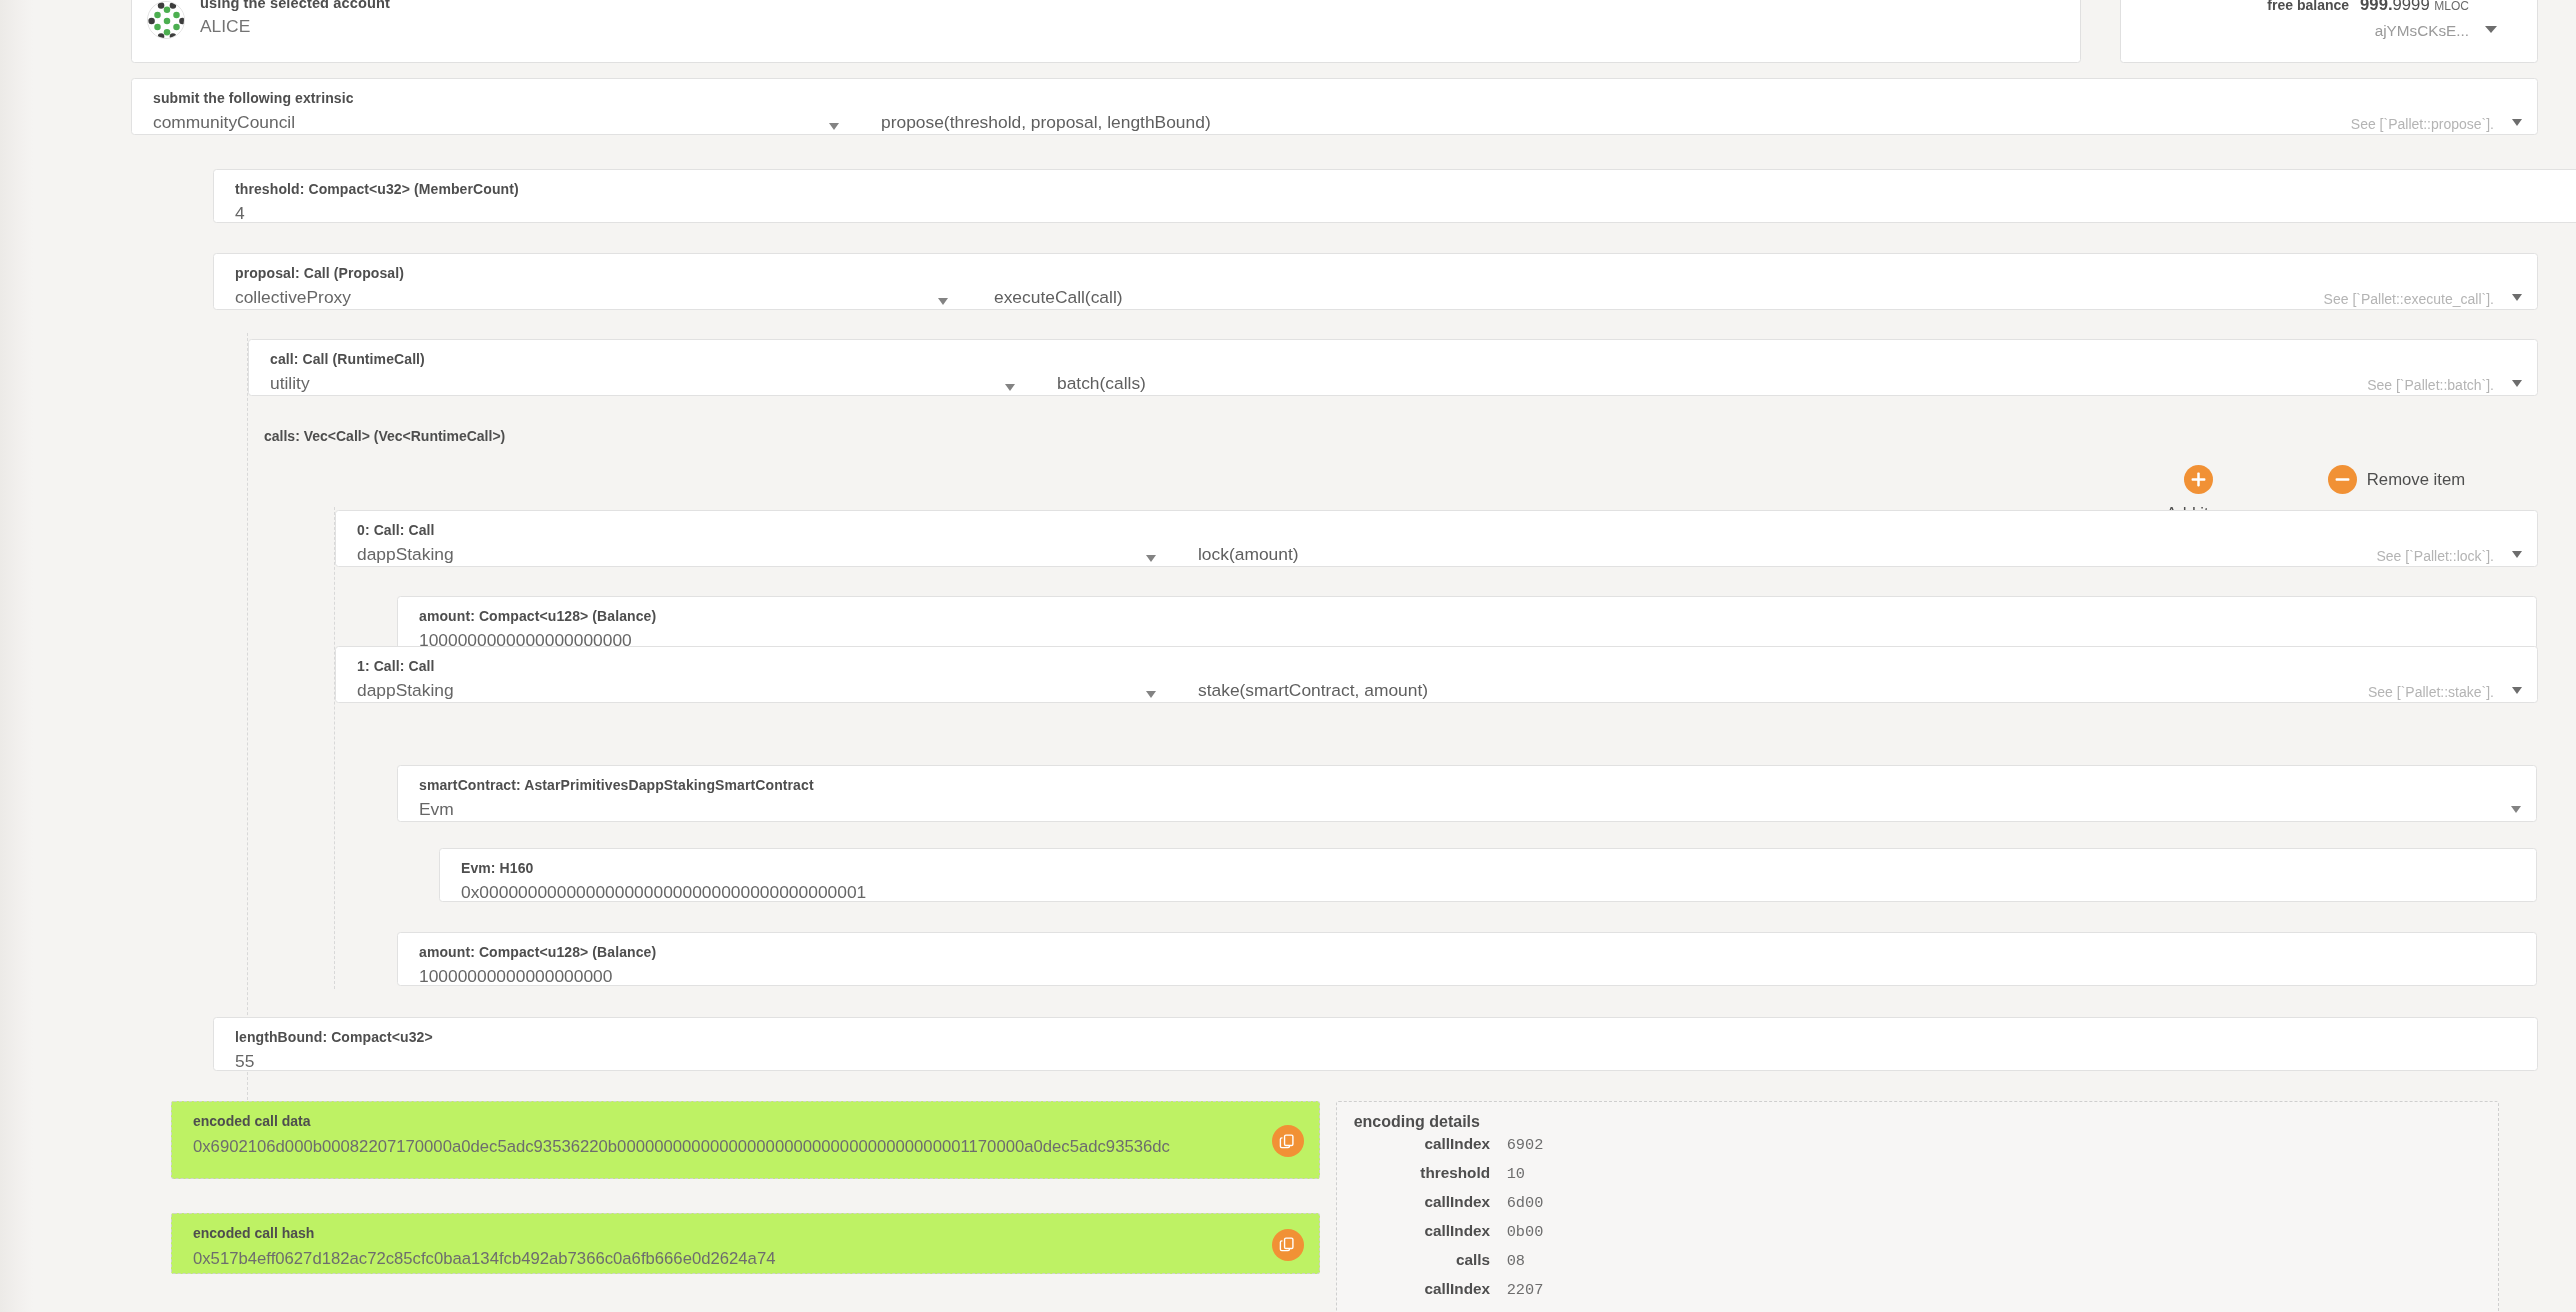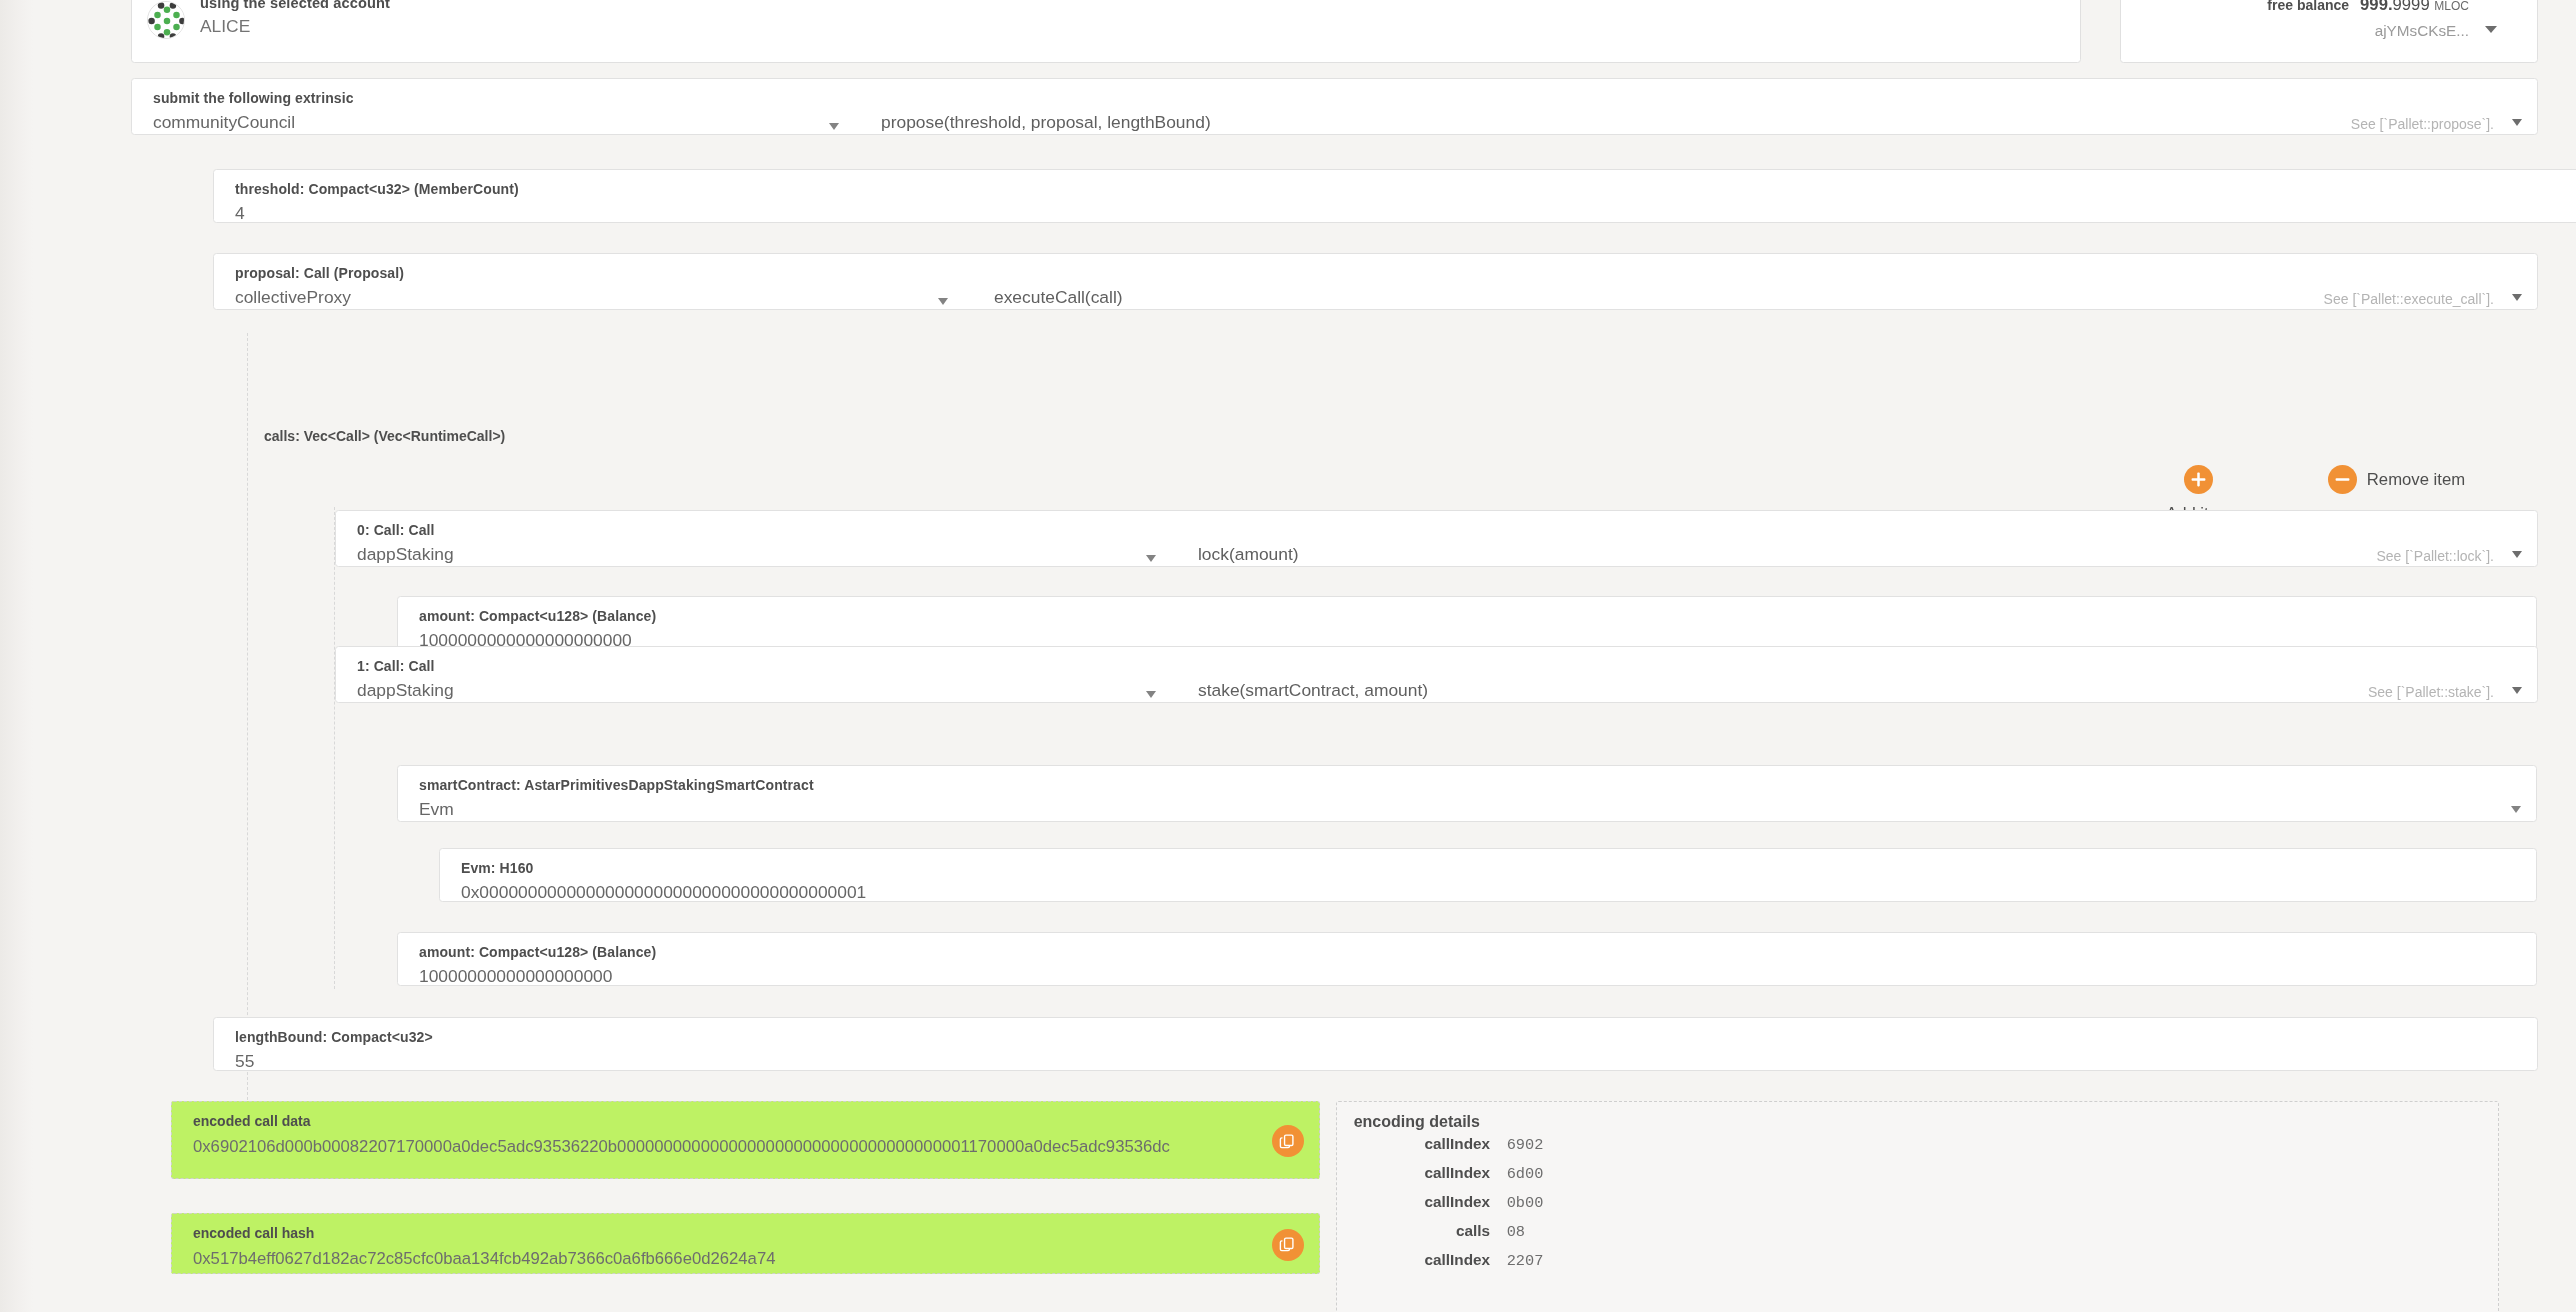--- a/index.html
+++ b/index.html
@@ -252,20 +252,28 @@
     <div class="flabel">proposal: Call (Proposal)</div>
     <div class="fvalue">collectiveProxy</div>
     <div class="sel-caret" style="left:724px; top:44px;"></div>
     <div class="fn-name" style="left:780px; top:33px;">executeCall(call)</div>
     <div class="see-pallet" style="right:43px; top:37px;">See [`Pallet::execute_call`].</div>
     <div class="see-caret" style="right:15.3px; top:40px;"></div>
   </div>
 
   <div class="indent-guide" style="left:214px; top:333px; height:772px;"></div>
 
+  <div class="fbox" style="left:215px; top:339px; width:2290px; height:57px;">
+    <div class="flabel">call: Call (RuntimeCall)</div>
+    <div class="fvalue">utility</div>
+    <div class="sel-caret" style="left:756px; top:44px;"></div>
+    <div class="fn-name" style="left:808px; top:33px;">batch(calls)</div>
+    <div class="see-pallet" style="right:43px; top:37px;">See [`Pallet::batch`].</div>
+    <div class="see-caret" style="right:15.3px; top:40px;"></div>
+  </div>
 
   <div class="vec-label" style="left:231px; top:428px;">calls: Vec&lt;Call&gt; (Vec&lt;RuntimeCall&gt;)</div>
 
   <div class="btn-item" style="left:2133px; top:465px;flex-direction:column;">
     <span class="circle-btn">
       <svg width="29" height="29" viewBox="0 0 42 42">
         <rect x="11" y="19.2" width="20" height="3.6" rx="1.2" fill="#fff"></rect>
         <rect x="19.2" y="11" width="3.6" height="20" rx="1.2" fill="#fff"></rect>
       </svg>
     </span>
@@ -350,20 +358,24 @@
   </div>
 
   <div class="details-panel" style="left:1303px; top:1101px; width:1163px; height:216px;">
     <div class="details-title">encoding details</div>
     <div class="details-rows">
       <div class="det-row">
         <span class="det-key">callIndex</span>
         <span class="det-val">6902</span>
       </div>
       <div class="det-row">
+        <span class="det-key">threshold</span>
+        <span class="det-val">10</span>
+      </div>
+      <div class="det-row">
         <span class="det-key">callIndex</span>
         <span class="det-val">6d00</span>
       </div>
       <div class="det-row">
         <span class="det-key">callIndex</span>
         <span class="det-val">0b00</span>
       </div>
       <div class="det-row">
         <span class="det-key">calls</span>
         <span class="det-val">08</span>

